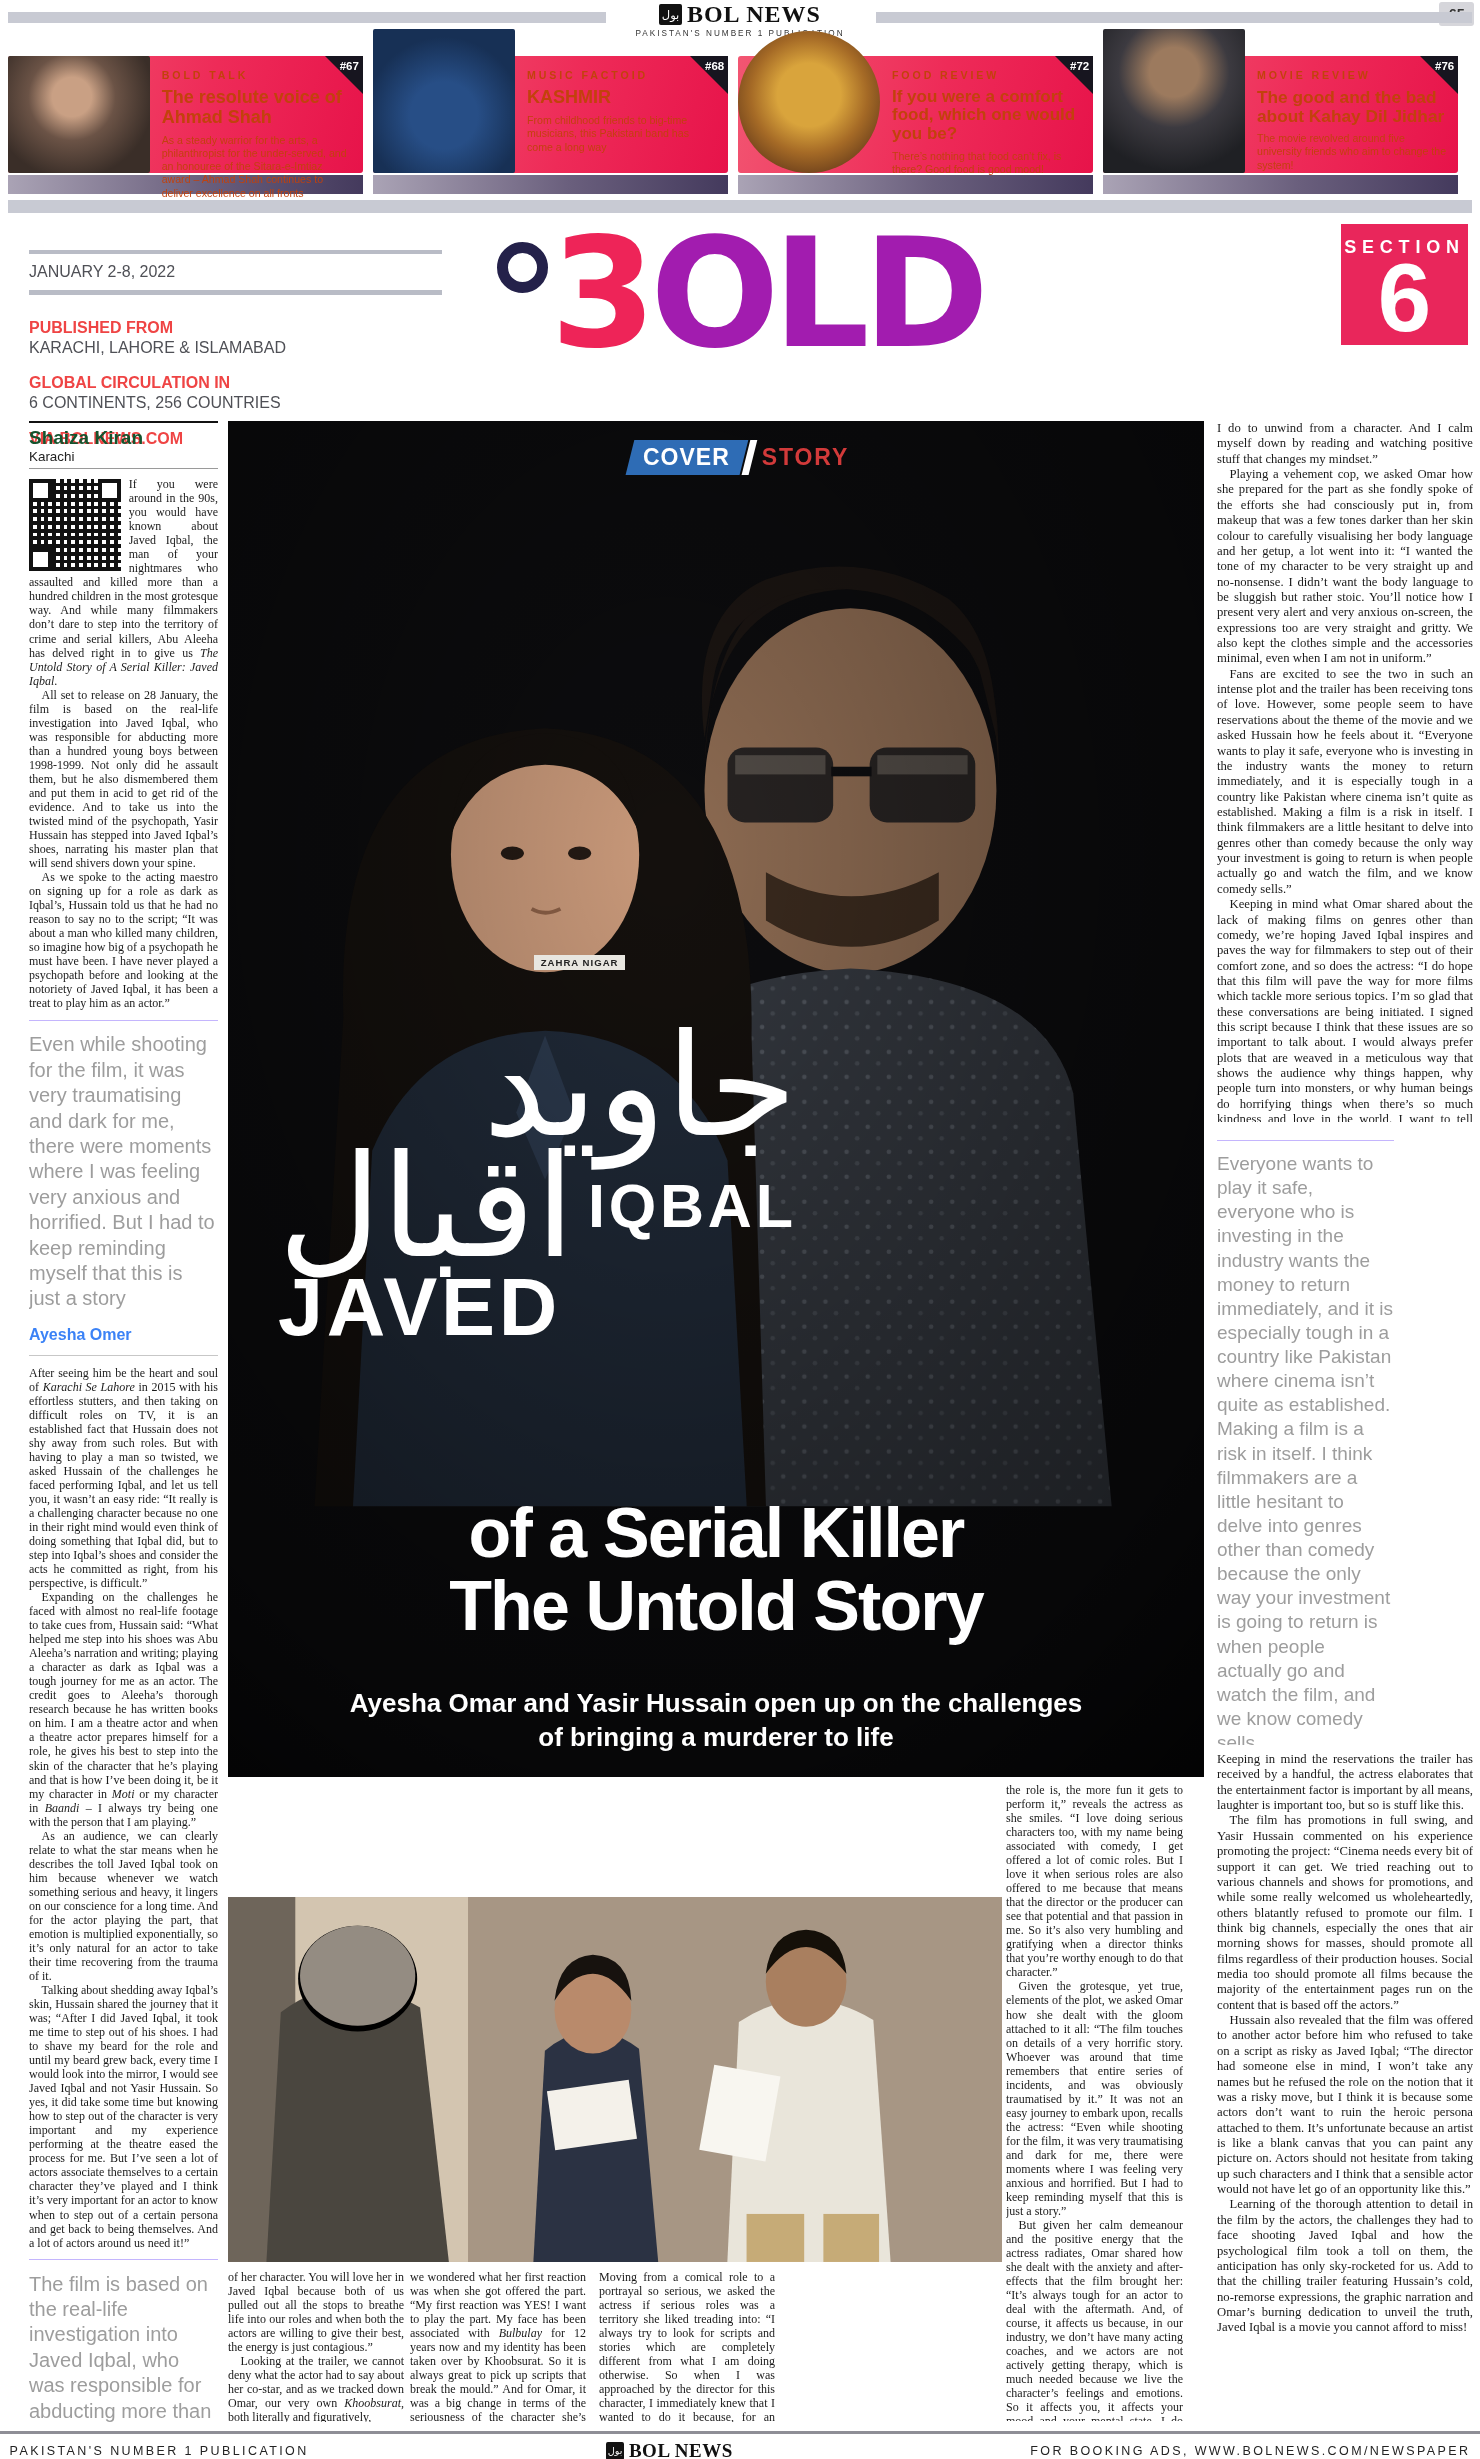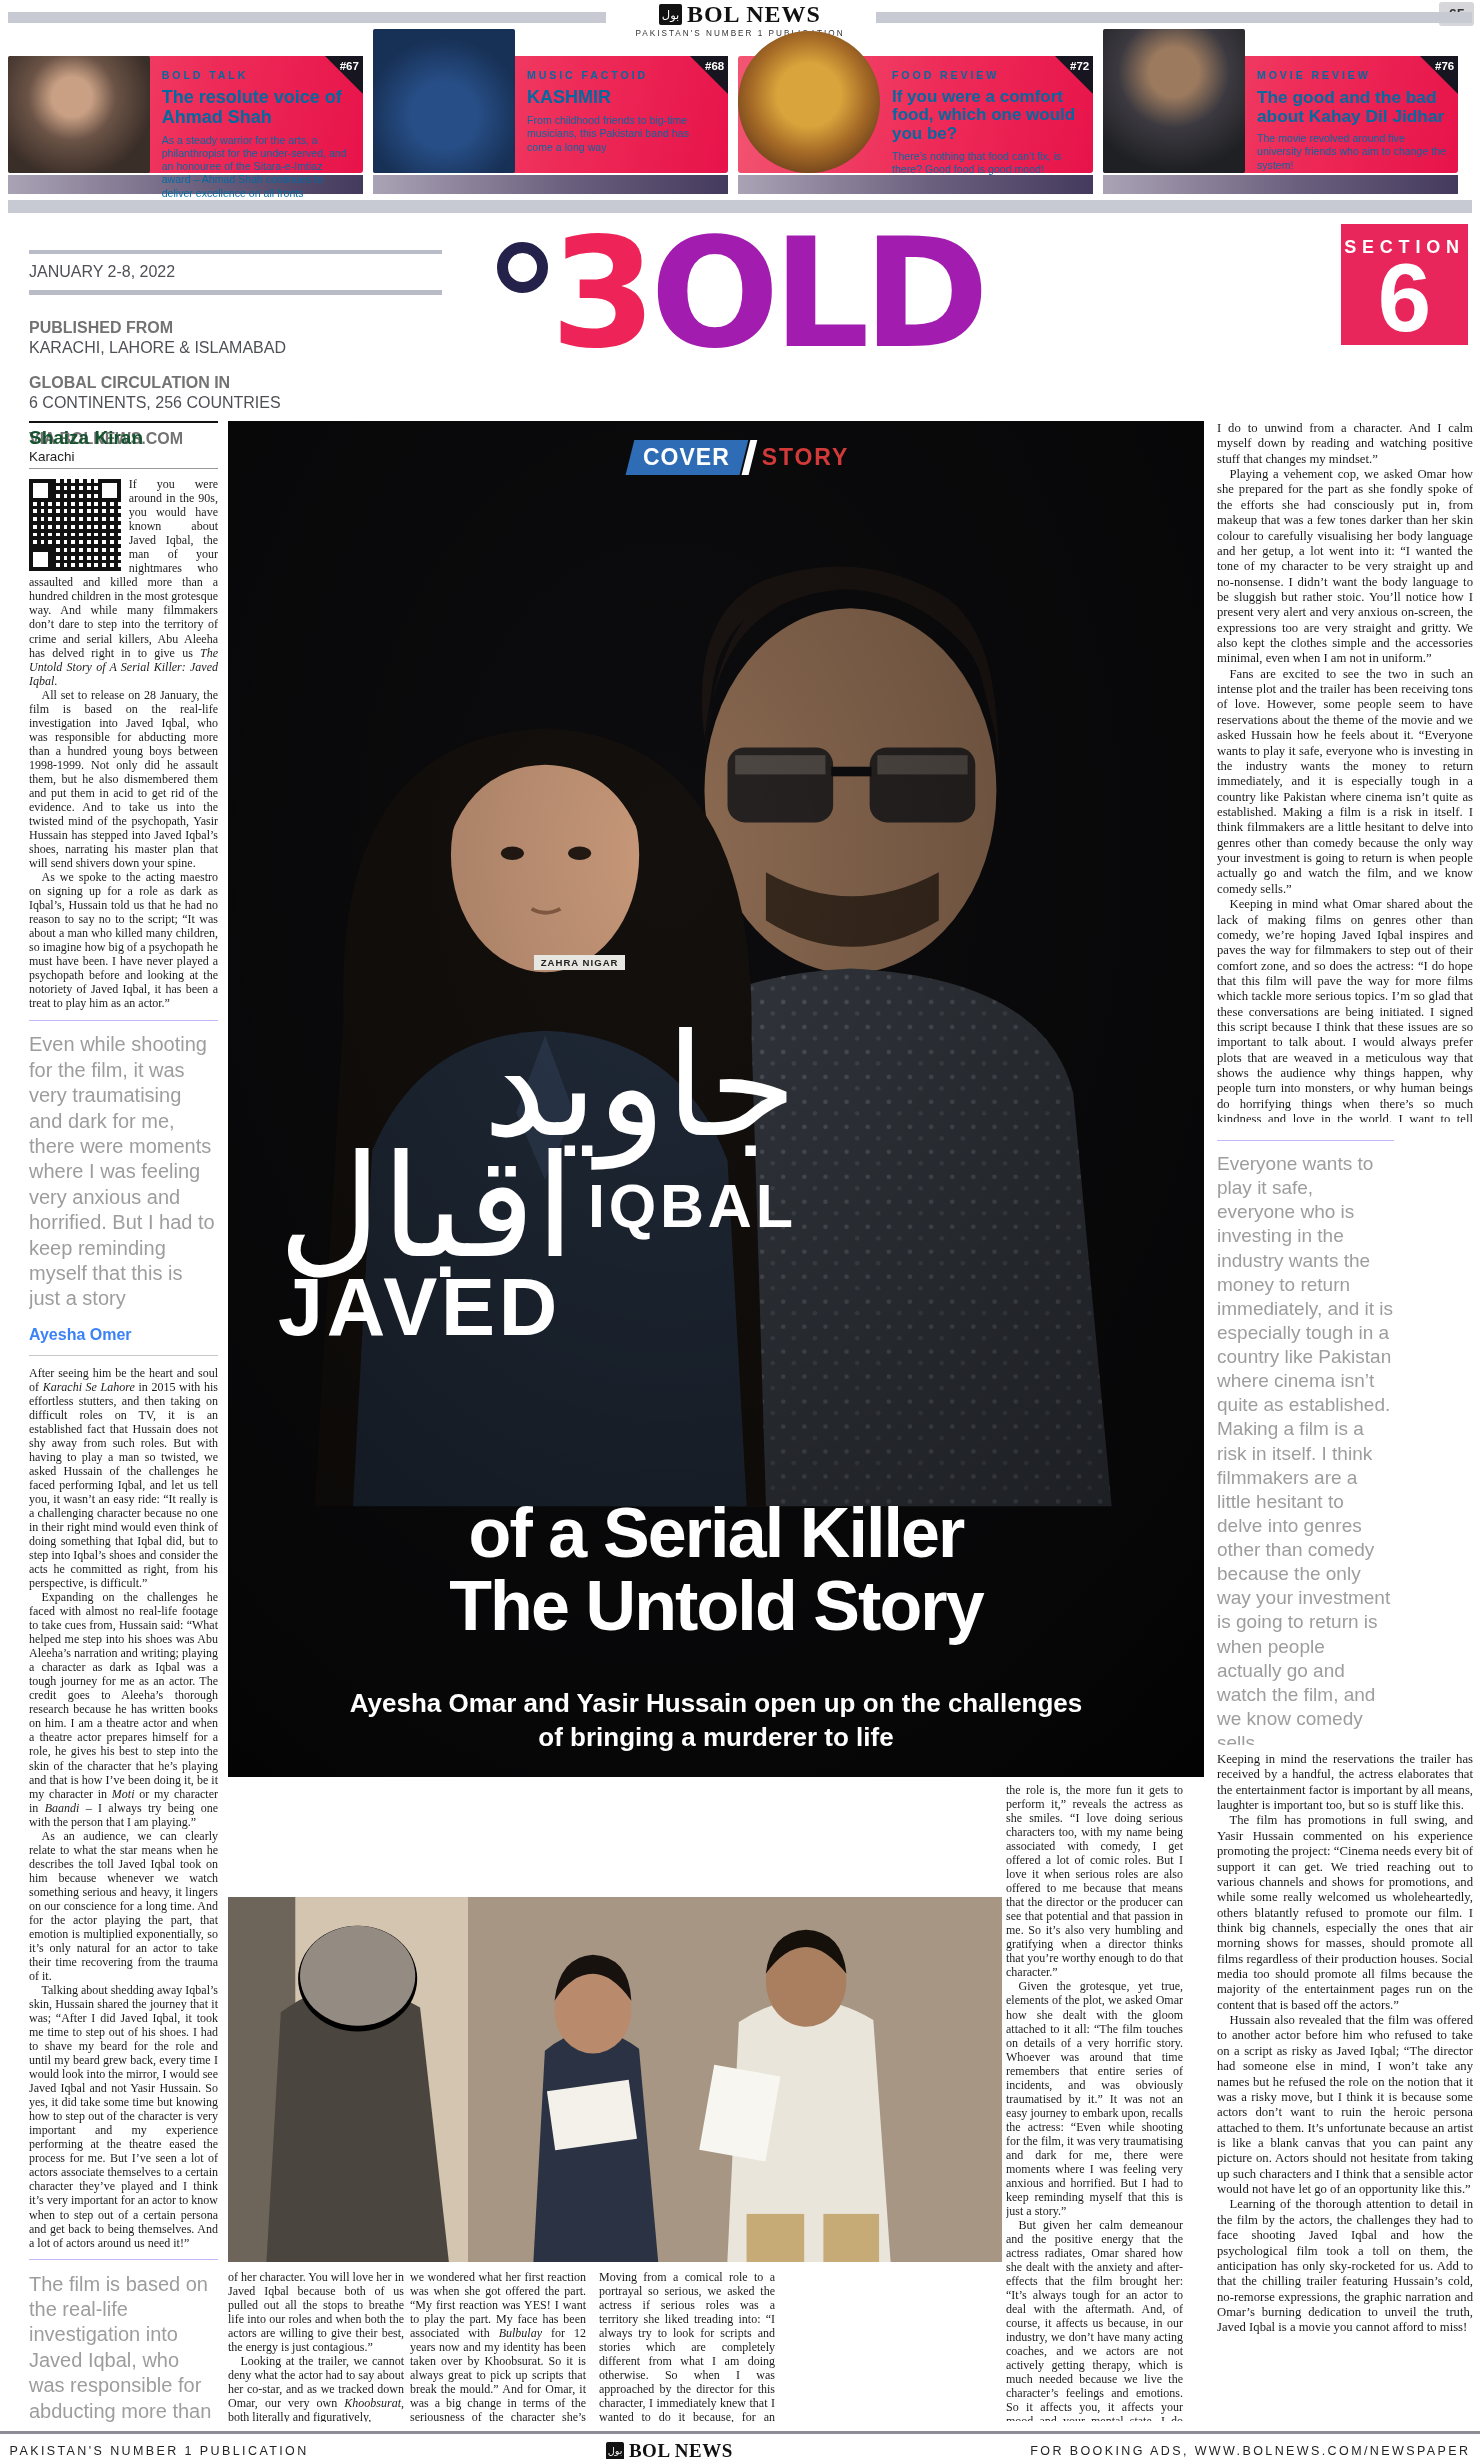--- a/index.html
+++ b/index.html
@@ -21,40 +21,40 @@
   .brand-tag{font-size:8.2px;letter-spacing:2px;color:#333;margin-top:1px;}
 
   
   .card{position:absolute;top:56px;width:355px;height:117px;border-radius:11px;}
   .card-panel{position:absolute;inset:0;border-radius:2.9px;
               background:linear-gradient(105deg,#f25672 0%,#ee2b58 55%,#e7134a 100%);}
   .card-photo{position:absolute;left:0;bottom:0;width:142px;z-index:2;}
   .corner{position:absolute;top:0;right:0;width:0;height:0;z-index:3;
           border-top:38px solid #17151f;border-left:38px solid transparent;}
   .corner-num{position:absolute;top:3.8px;right:3.8px;z-index:4;color:#fff;font-size:11.5px;font-weight:bold;}
-  .card-content{position:absolute;left:154px;right:11.5px;top:13.4px;z-index:3;color:#0369a1;}
+  .card-content{position:absolute;left:154px;right:11.5px;top:13.4px;z-index:3;color:#c2410c;}
   .card-tag{font-size:10.6px;font-weight:bold;letter-spacing:2.9px;}
   .card-title{font-size:18px;font-weight:bold;line-height:1.08;margin-top:6.7px;}
   .card-text{font-size:10.6px;line-height:1.25;margin-top:6.7px;opacity:.96;}
   .card-strip{position:absolute;top:119px;left:0;width:100%;height:19px;
               background:linear-gradient(90deg,#aaa3b5 0%,#6a5f7d 55%,#443a5d 100%);}
   .mid-bar{position:absolute;top:200px;left:7.7px;width:1464px;height:12.5px;background:#c8cad3;}
 
   
   .ph{overflow:hidden;border-radius:1.9px;}
   .ph1{height:117px;background:radial-gradient(circle at 45% 35%,#c9a084 0 18%,#6b5346 40%,#3a2e28 75%);}
   .ph2{height:144px;background:radial-gradient(circle at 50% 60%,#274e86 0 30%,#173055 70%),linear-gradient(#2d5f9e,#12233d);}
   .ph3{height:142px;width:142px;border-radius:50%;
        background:radial-gradient(circle at 50% 45%,#d9a43c 0 30%,#a56a26 55%,#76471d 75%,#b9b2a8 78%);}
   .ph4{height:144px;background:radial-gradient(circle at 50% 30%,#9c7a5e 0 20%,#3c3a40 45%,#1f2024 80%);}
 
   
   .mast-left{position:absolute;left:29px;top:242px;width:413px;color:#4f5056;font-size:16px;}
   .mast-rule{height:4.8px;background:#b9bcc6;margin:7.7px 0;}
-  .mast-left .bold{font-weight:bold;color:#737373;}
+  .mast-left .bold{font-weight:bold;color:#ef4444;}
   .mast-left div{line-height:1.25;}
   .mast-gap{height:15.4px;}
   .bold-logo{position:absolute;left:0;right:0;top:232px;height:154px;display:flex;align-items:flex-start;
              justify-content:center;pointer-events:none;}
   .ring{width:29px;height:29px;border:11.5px solid #24214a;border-radius:50%;margin-top:9.6px;margin-right:1.9px;}
   .glyph{font-size:152px;line-height:.82;font-weight:bold;font-family:"DejaVu Sans",sans-serif;letter-spacing:-5.8px;}
   .glyph.pink{color:#ee2458;}
   .glyph.navy{color:#a21caf;letter-spacing:-6.7px;}
   .section-box{position:absolute;left:1341px;top:224px;width:127px;height:121px;background:#e9265b;
                color:#fff;text-align:center;}

